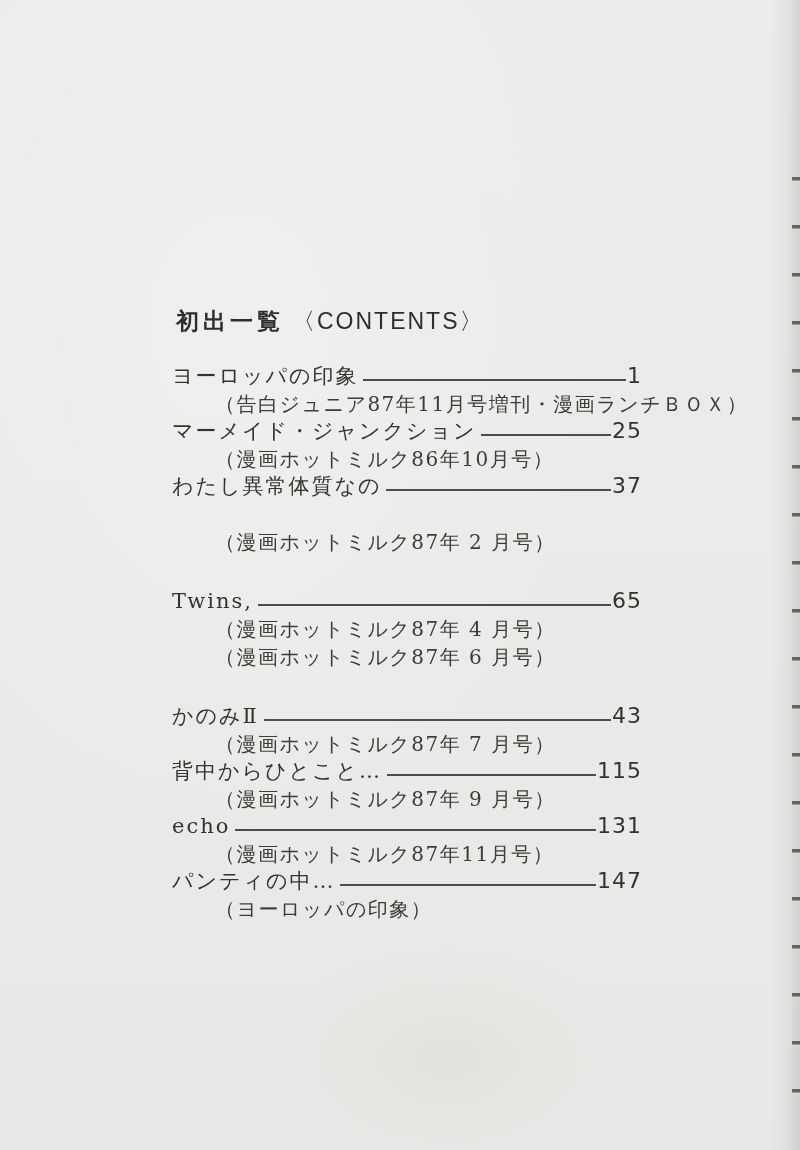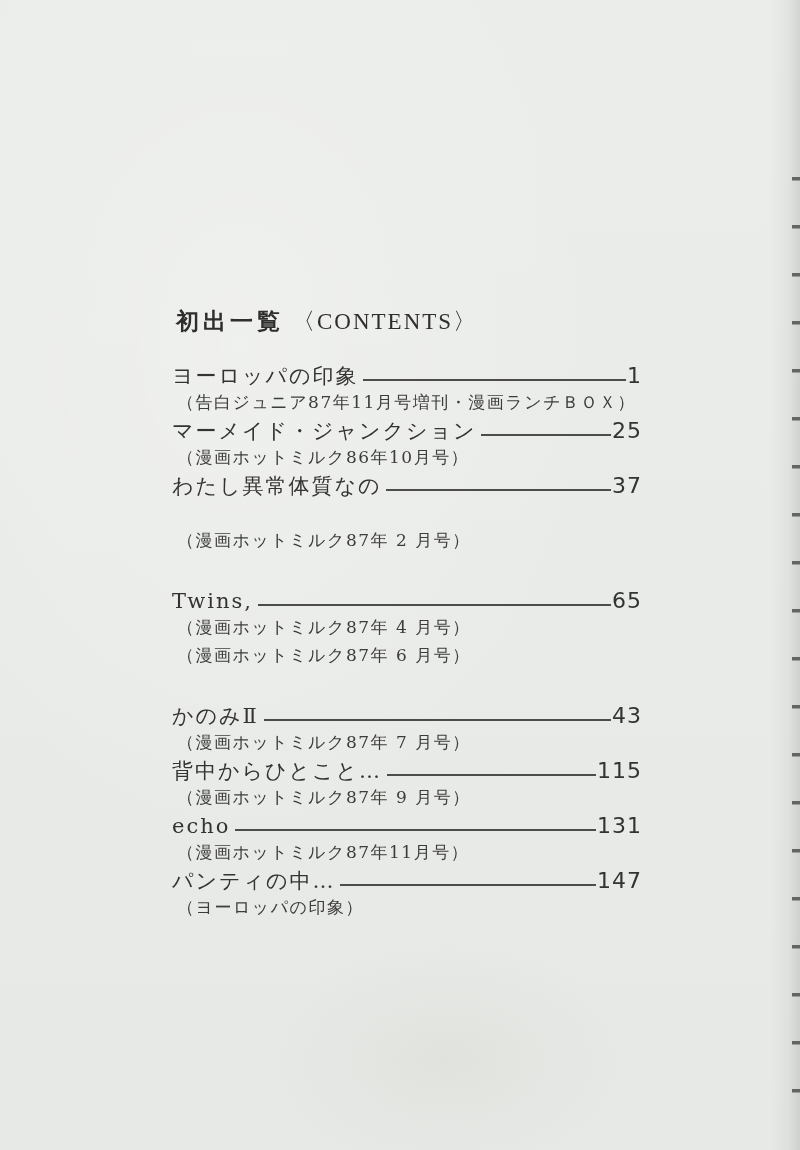--- a/index.html
+++ b/index.html
@@ -56,21 +56,21 @@
     color: #2e2e2c;
     white-space: nowrap;
   }
   .heading .jp {
     font-size: 23px;
     font-weight: 600;
     letter-spacing: 4px;
     font-family: Liberation Mono, monospace;
   }
   .heading .en {
-    font-family: Liberation Serif, serif;
+    font-family: Liberation Sans, sans-serif;
     font-size: 23px;
     font-weight: 500;
     letter-spacing: 2px;
     margin-left: 8px;
   }
 
   .toc {
     position: absolute;
     left: 172px;
     top: 360px;
@@ -103,26 +103,27 @@
   .page-num {
     font-size: 22px;
     line-height: 1;
     color: #33332f;
     letter-spacing: 1px;
     font-family: "DejaVu Sans", "Liberation Sans", sans-serif;
   }
   .entry-source {
     margin-top: 5px;
     padding-left: 5px;
-    font-size: 17px;
+    font-size: 20px;
     line-height: 1.2;
     color: #3c3c38;
     letter-spacing: 1.5px;
     white-space: nowrap;
     font-family: "DejaVu Serif", "Liberation Serif", serif;
+    margin-left: 38px;
   }
 </style>
 </head>
 <body>
 
 <div class="sheet">
 
   <div class="edge-shade"></div>
   <div class="edge-marks"></div>
 

